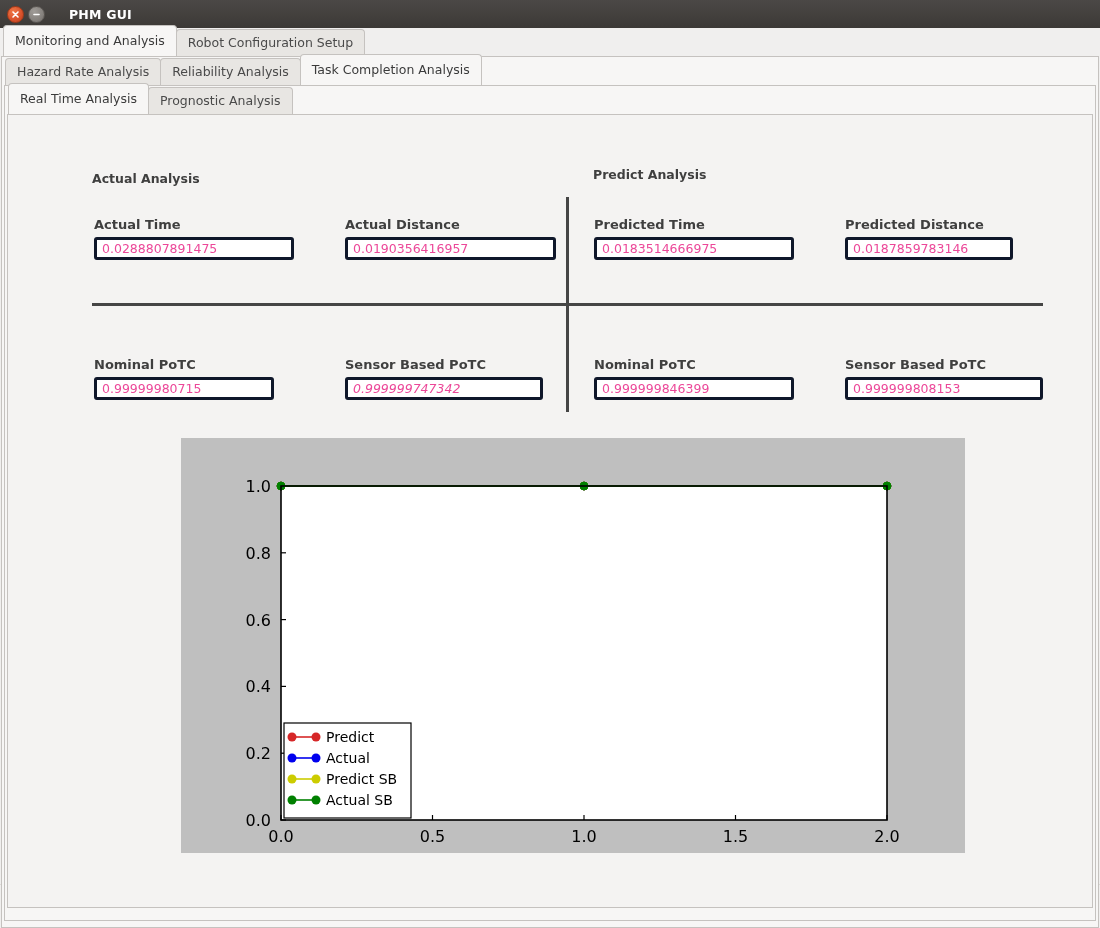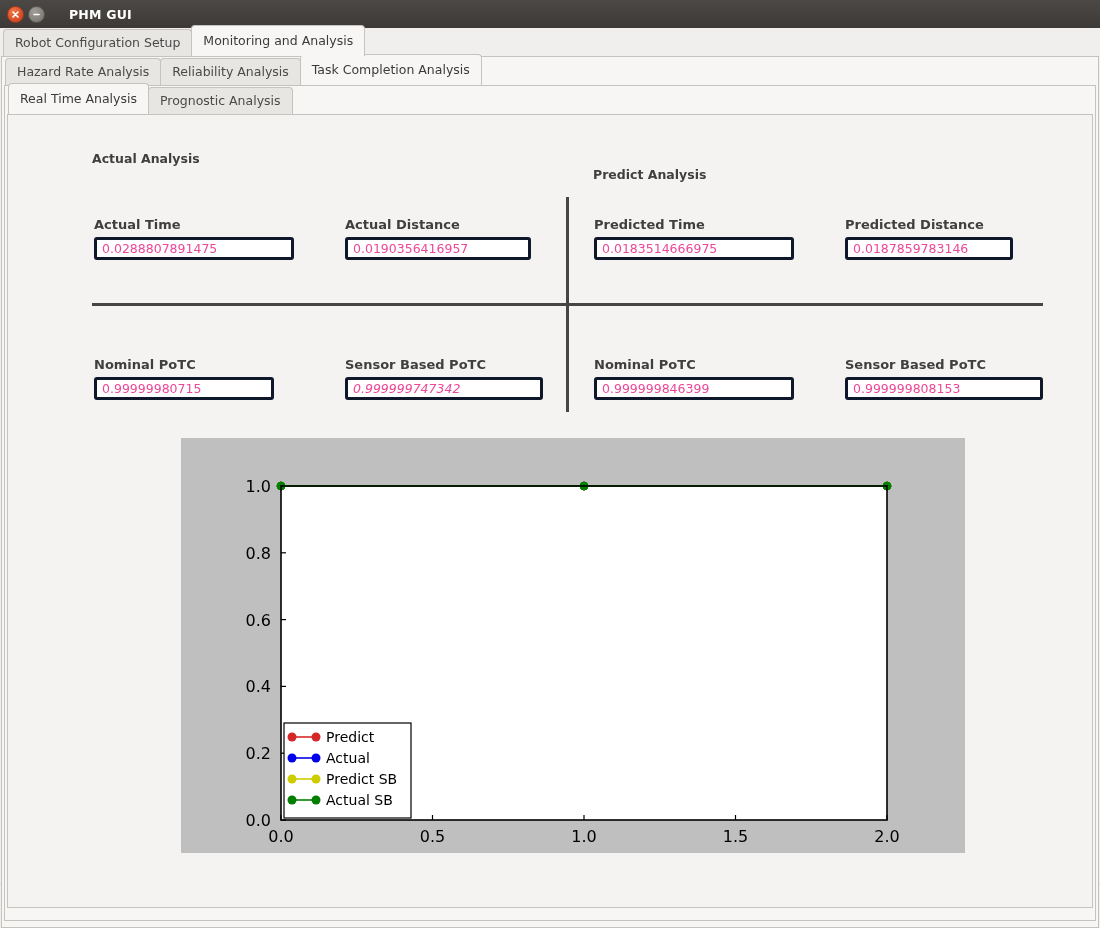--- a/index.html
+++ b/index.html
@@ -147,25 +147,25 @@
   <div class="win-btn min">
     <svg width="9" height="9" viewBox="0 0 9 9" aria-hidden="true">
       <path d="M2 4.5 L7 4.5" stroke="#ffffff" stroke-width="1.6" stroke-linecap="round"></path>
     </svg>
   </div>
   <div id="window-title">PHM GUI</div>
 </div>
 
 <div class="tabrow">
   <div class="tabstrip">
+    <div class="tab active">
+      <span>Monitoring and Analysis</span>
+    </div>
     <div class="tab">
       <span>Robot Configuration Setup</span>
-    </div>
-    <div class="tab active">
-      <span>Monitoring and Analysis</span>
     </div>
   </div>
 
   <div class="tabpanel" id="level1-panel">
 
     <div class="tabrow" style="background:#f7f6f5;">
       <div class="tabstrip">
         <div class="tab">
           <span>Hazard Rate Analysis</span>
         </div>
@@ -185,31 +185,31 @@
               <span>Real Time Analysis</span>
             </div>
             <div class="tab">
               <span>Prognostic Analysis</span>
             </div>
           </div>
 
           <div class="tabpanel" id="level3-panel">
             <div id="content">
 
-              <div class="section-title" style="left:84px; top:36px;">Actual Analysis</div>
+              <div class="section-title" style="left:84px; top:56px;">Actual Analysis</div>
               <div class="section-title" style="left:585px; top:52px;">Predict Analysis</div>
 
               <div class="divider-v" style="left:558px; top:82px; height:215px;"></div>
               <div class="divider-h" style="left:84px; top:188px; width:951px;"></div>
 
               <div class="field-label" style="left:86px; top:102px;">Actual Time</div>
               <input class="text-input" style="left: 86px; top: 122px; width: 200px;" value="0.0288807891475">
 
               <div class="field-label" style="left:337px; top:102px;">Actual Distance</div>
-              <input class="text-input" style="left: 337px; top: 122px; width: 186px;" value="0.0190356416957">
+              <input class="text-input" style="left: 337px; top: 122px; width: 211px;" value="0.0190356416957">
 
               <div class="field-label" style="left:86px; top:242px;">Nominal PoTC</div>
               <input class="text-input" style="left: 86px; top: 262px; width: 180px;" value="0.99999980715">
 
               <div class="field-label" style="left:337px; top:242px;">Sensor Based PoTC</div>
               <input class="text-input" style="left: 337px; top: 262px; width: 198px; font-style: italic;" value="0.999999747342">
 
               <div class="field-label" style="left:586px; top:102px;">Predicted Time</div>
               <input class="text-input" style="left: 586px; top: 122px; width: 200px;" value="0.0183514666975">
 

